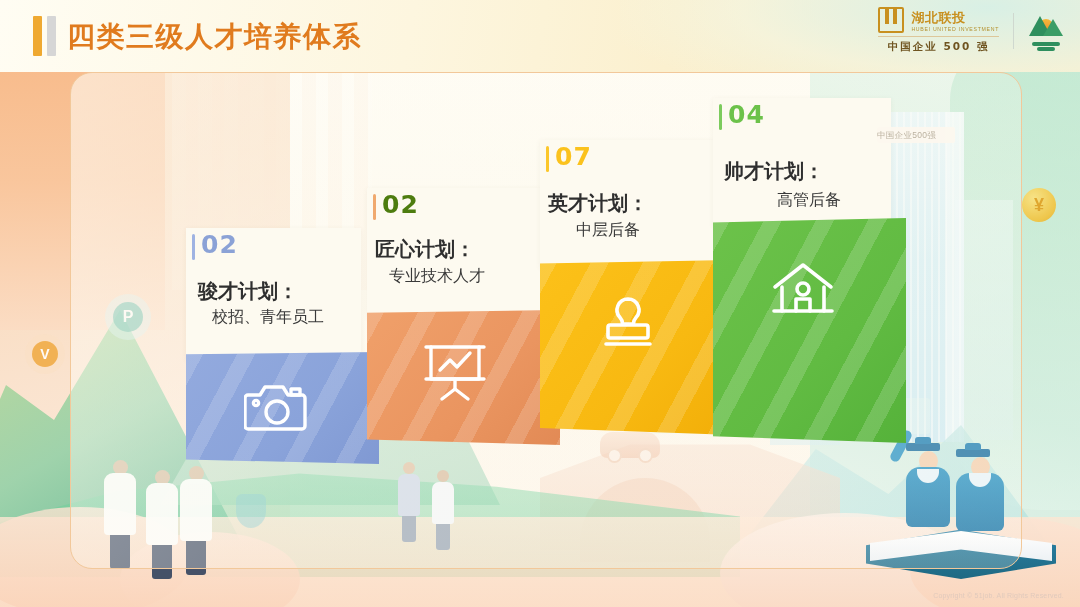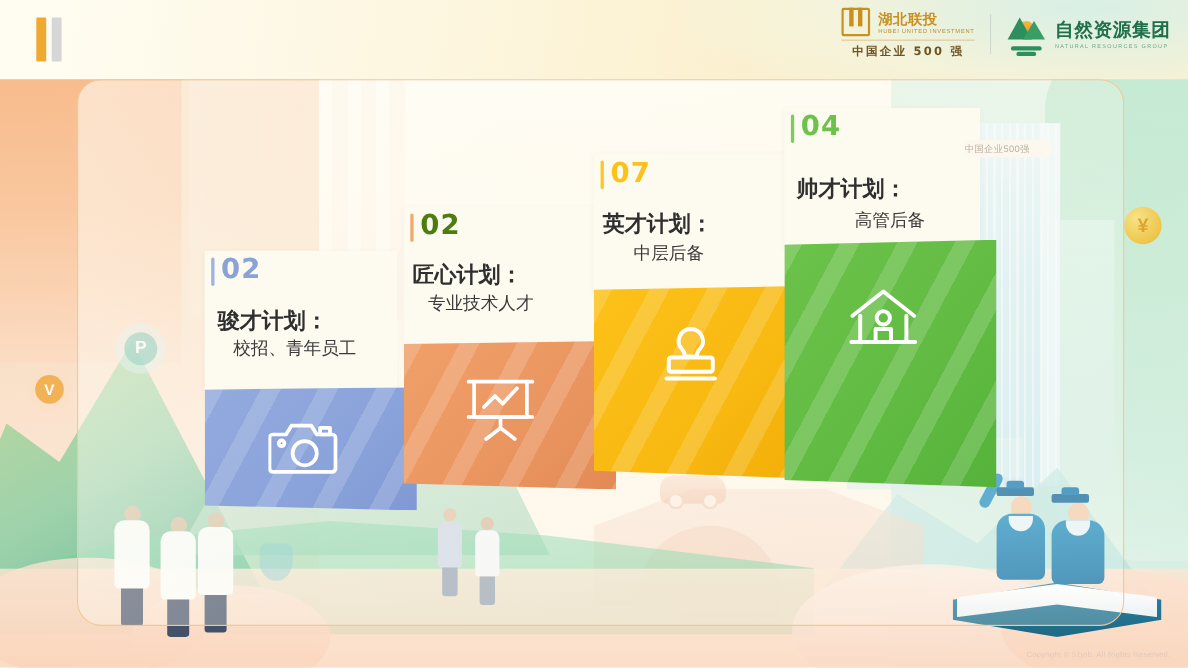--- a/index.html
+++ b/index.html
@@ -451,20 +451,21 @@
     <div class="copyright">Copyright © 51job. All Rights Reserved.</div>
   </div>
 
   <div class="header-bg"></div>
   <div class="header-arc"></div>
 
   <div class="title-bar-wrap">
     <div class="tb orange"></div>
     <div class="tb grey"></div>
   </div>
+  <div class="slide-title">四类三级人才培养体系</div>
 
   <div class="logos">
     <div class="logo-hb">
       <div class="logo-hb-top">
         <div class="hb-mark"></div>
         <div>
           <div class="hb-cn">湖北联投</div>
           <div class="hb-en">HUBEI UNITED INVESTMENT</div>
         </div>
       </div>
@@ -473,24 +474,20 @@
 
     <div class="logo-div"></div>
 
     <div class="logo-nr">
       <div class="nr-mark">
         <div class="sun"></div>
           <div class="m1"></div>
           <div class="m2"></div>
         <div class="wave"></div>
           <div class="wave2"></div>
-      </div>
-      <div>
-        <div class="nr-cn">自然资源集团</div>
-        <div class="nr-en">NATURAL RESOURCES GROUP</div>
       </div>
     </div>
   </div>
 
   <div class="content-card"></div>
 
   <div class="stairs">
 
     <div class="step" id="step1">
       <div class="card"></div>

